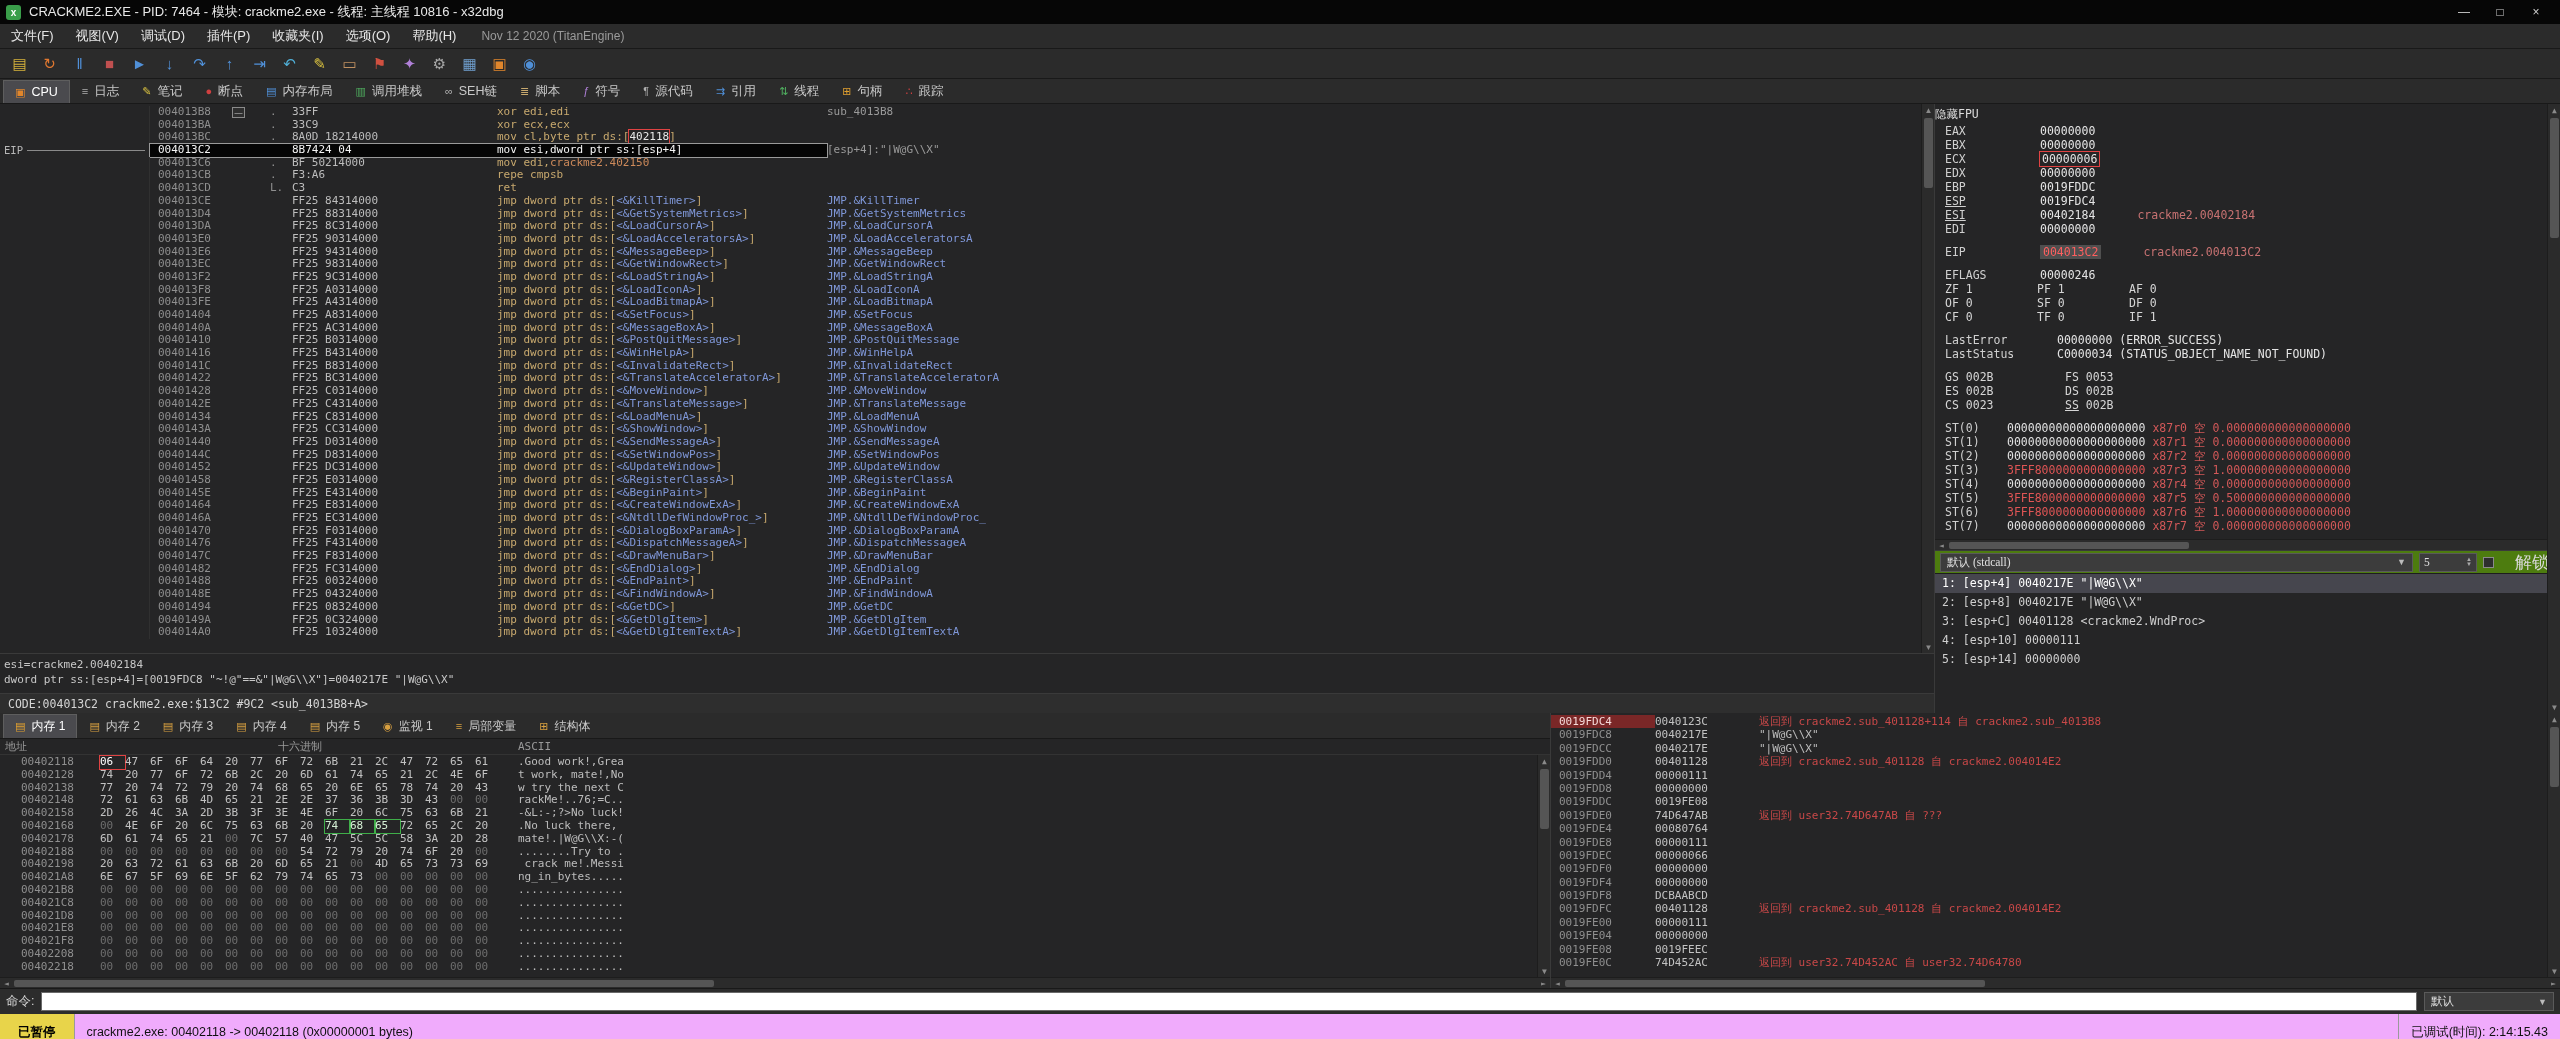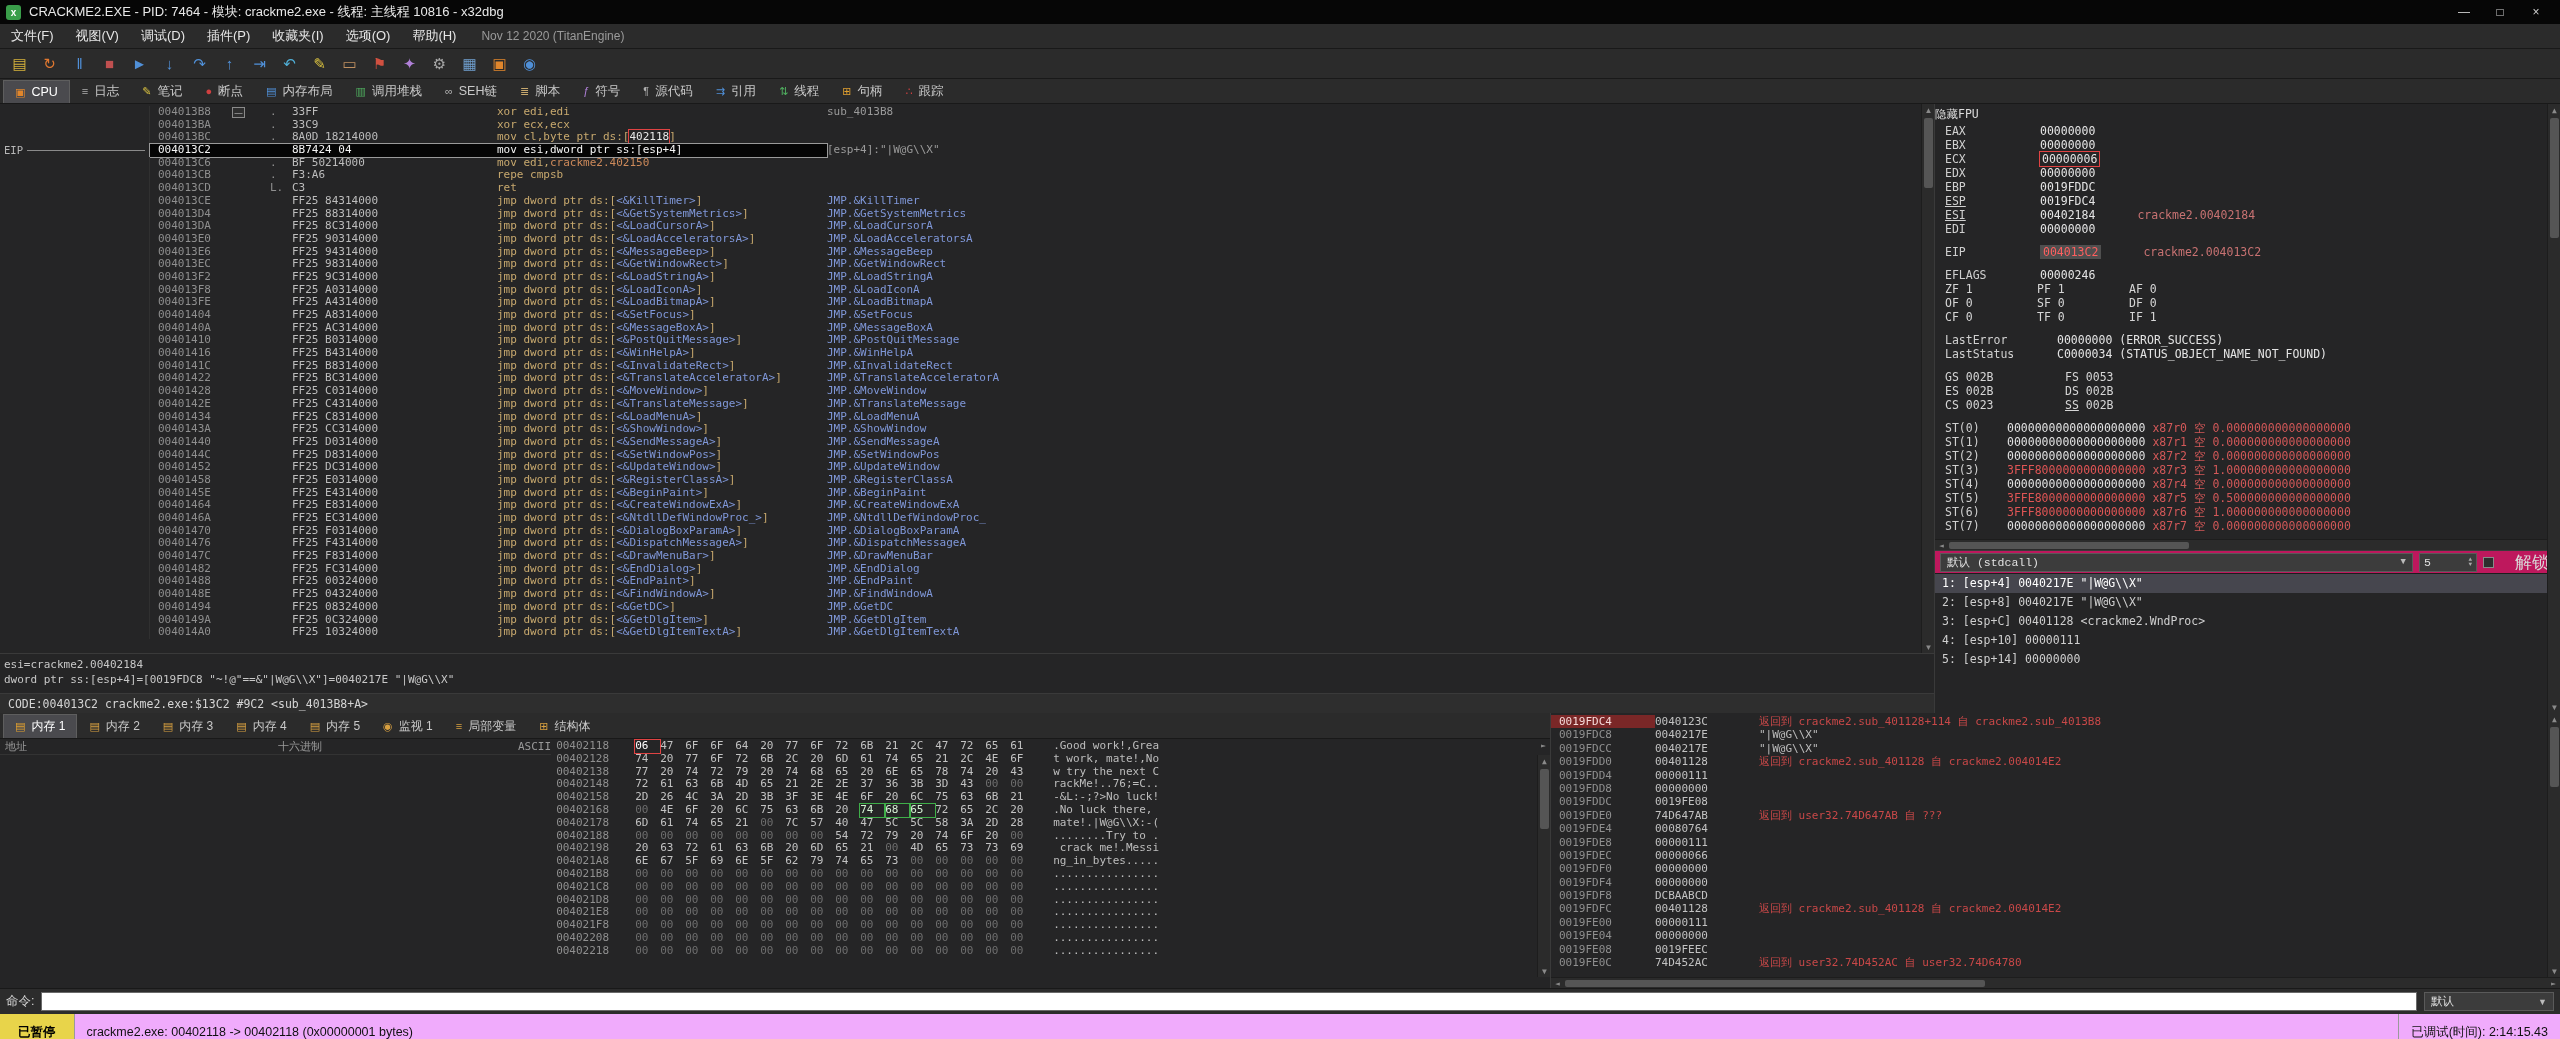--- a/index.html
+++ b/index.html
@@ -76,41 +76,41 @@
 .reg-extra{margin-left:42px;color:#c87272}
 .flag-cell{width:92px;flex:none}
 .seg-cell{width:120px;flex:none}
 .lbl-wide{width:112px;flex:none;color:#d0d0d0}
 .st-name{width:62px;flex:none;color:#d0d0d0}
 .st-hex{color:#e0e0e0}
 .st-hex.red{color:#e05555}
 .st-tag,.st-val{color:#d25858}
 .regs-hscroll{margin-top:6px}
 
-.args-header{height:24px;display:flex;align-items:center;gap:6px;padding:0 5px;background:#be185d;border-top:1px solid #3a3a3a;border-bottom:1px solid #1d1d1d;flex:none;font-family:Liberation Mono, monospace}
+.args-header{height:24px;display:flex;align-items:center;gap:6px;padding:0 5px;background:#4d7c0f;border-top:1px solid #3a3a3a;border-bottom:1px solid #1d1d1d;flex:none;font-family:Liberation Serif, serif}
 .args-select{flex:1;height:19px;background:#3c3c3c;border:1px solid #5a5a5a;color:#e0e0e0;font-size:11.5px;display:flex;align-items:center;justify-content:space-between;padding:0 6px}
 .args-spin{width:58px;height:19px;background:#3c3c3c;border:1px solid #5a5a5a;color:#e0e0e0;font-size:11.5px;display:flex;align-items:center;justify-content:space-between;padding:0 4px}
 .spin-arrows{display:flex;flex-direction:column;font-size:6px;color:#aaa;line-height:5px}
 .args-unlock{display:flex;align-items:center;gap:21px;color:#d8d8d8;font-size:17px;padding-right:6px}
 .checkbox{width:11px;height:11px;border:1px solid #8a8a8a;background:#2e2e2e}
 .arg-row{height:19px;line-height:19px;padding-left:7px;white-space:pre;color:#cfcfcf}
 .arg-row.selected{background:#46464e;color:#fff}
 
 .bottom{height:275px;display:flex;flex:none}
 .bleft{width:1551px;flex:none;display:flex;flex-direction:column;border-right:1px solid #3a3a3a}
 .memtabs{height:26px;background:#2b2b2b;display:flex;align-items:flex-end;padding:0 3px;gap:1px;border-bottom:1px solid #191919;flex:none}
 .memtabs .tab{height:24px;font-size:12px}
-.dump{flex:1;background:#252526;font-family:"DejaVu Sans Mono",monospace;font-size:11px;position:relative;display:flex;flex-direction:row}
+.dump{flex:1;background:#252526;font-family:"DejaVu Sans Mono",monospace;font-size:11px;position:relative;display:flex;flex-direction:column}
 .dump-header{height:16px;display:flex;color:#9a9a9a;border-bottom:1px solid #333;align-items:center;flex:none;font-size:11px}
 .dh-addr{width:100px;padding-left:5px;flex:none}
 .dh-hex{width:400px;text-align:center;flex:none}
 .dh-ascii{padding-left:18px}
 .dump-rows{flex:1;overflow:hidden;padding-top:1px}
 .dump-row{display:flex;height:12.8px;line-height:12.8px;white-space:pre}
-.dp-addr{width:84px;padding-left:5px;color:#8f8f8f;flex:none}
+.dp-addr{width:100px;padding-left:21px;color:#8f8f8f;flex:none}
 .dp-hex{width:400px;display:flex;flex:none}
 .dp-byte{width:25px;flex:none;color:#c2c2c2}
 .dp-byte.dim{color:#6e6e6e}
 .dp-byte.hl-red{outline:1px solid #e04343;color:#fff}
 .dp-byte.hl-green{outline:1px solid #3fae49;color:#d5f0d5}
 .dp-ascii{padding-left:18px;color:#bdbdbd}
 .dump .vscroll{top:16px;bottom:11px}
 
 .stack{width:1009px;flex:none;background:#252526;font-family:"DejaVu Sans Mono",monospace;font-size:11px;position:relative;display:flex;flex-direction:column}
 .stack-rows{flex:1;overflow:hidden;padding-top:2px}

